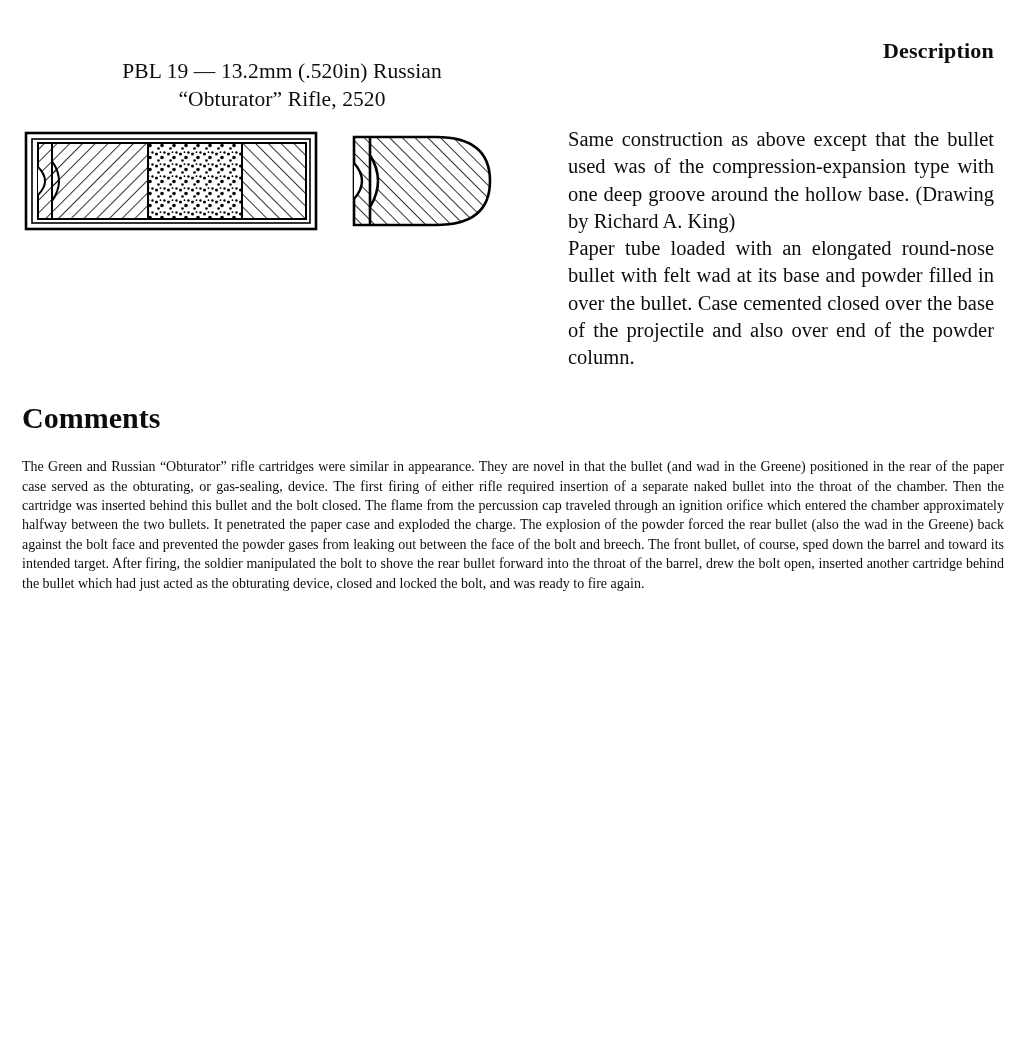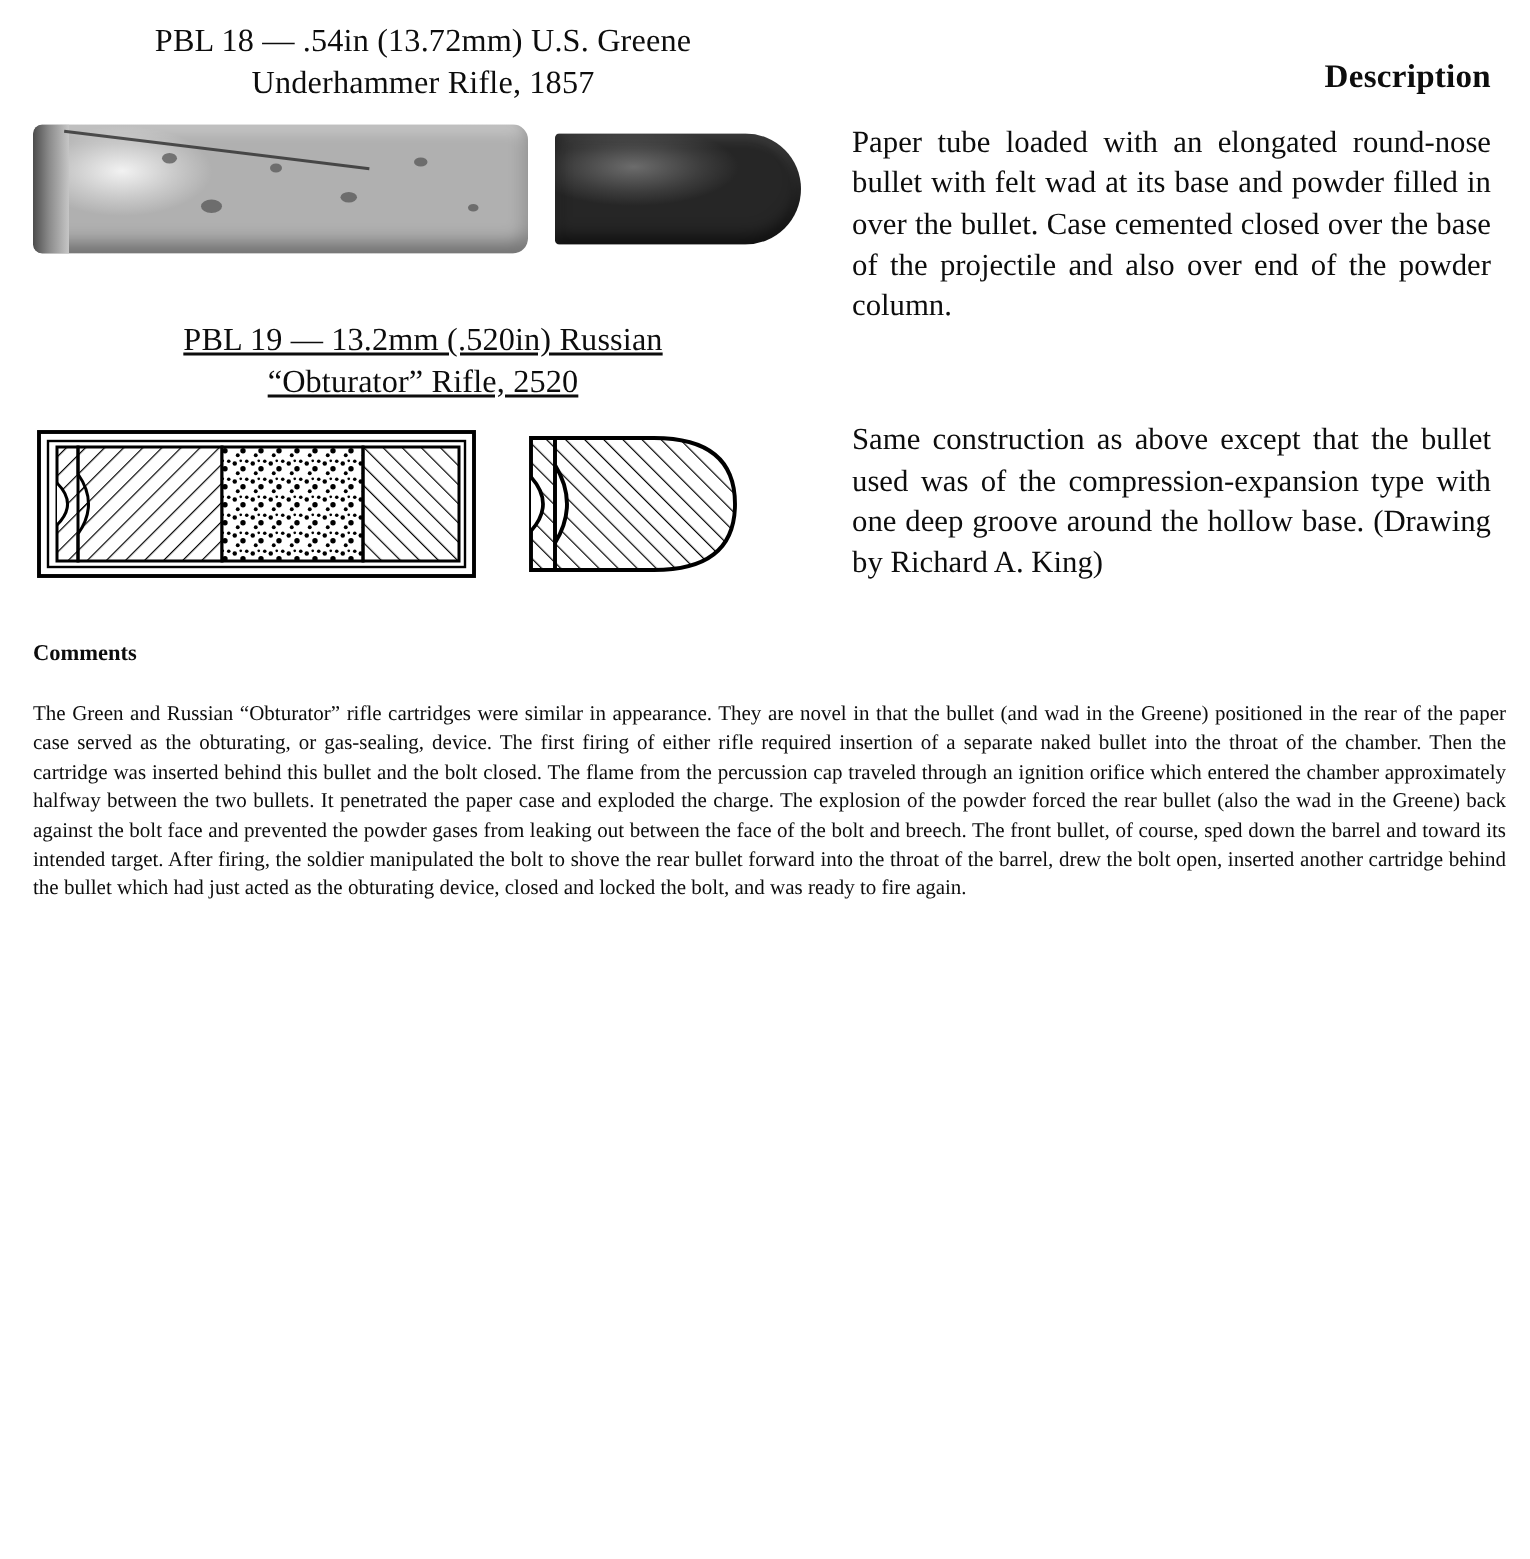--- a/index.html
+++ b/index.html
@@ -129,21 +129,21 @@
   .desc-para.second {
     margin-top: 62px;
   }
 
   
   .comments-wrap {
     padding: 0 16px 0 22px;
     margin-top: 30px;
   }
   .comments-heading {
-    font-size: 15px;
+    font-size: 30px;
     font-weight: bold;
     margin: 12px 0 22px 0;
   }
   .comments-body {
     font-size: 14px;
     line-height: 1.385;
     text-align: justify;
     text-justify: inter-word;
     margin: 0;
   }
@@ -152,40 +152,22 @@
 </style>
 </head>
 <body>
 
 <div class="page">
 
   <div class="top-area">
 
     <div class="left-col">
 
-      <div>
-        <div class="entry-title">
-          <span>PBL 18 — .54in (13.72mm) U.S. Greene</span>
-          <span class="l2">Underhammer Rifle, 1857</span>
-        </div>
-
-        <div class="fig-row">
-          <div class="photo-tube">
-            <span class="tube-speck" style="left:26%;top:22%;width:10px;height:7px;"></span>
-            <span class="tube-speck" style="left:34%;top:58%;width:14px;height:9px;"></span>
-            <span class="tube-speck" style="left:48%;top:30%;width:8px;height:6px;"></span>
-            <span class="tube-speck" style="left:62%;top:52%;width:11px;height:7px;"></span>
-            <span class="tube-speck" style="left:77%;top:26%;width:9px;height:6px;"></span>
-            <span class="tube-speck" style="left:88%;top:62%;width:7px;height:5px;"></span>
-          </div>
-          <div class="photo-bullet"></div>
-        </div>
-      </div>
-
-      <div style="margin-top:44px;text-decoration:underline;">
+
+      <div style="margin-top:44px;">
         <div class="entry-title">
           <span>PBL 19 — 13.2mm (.520in) Russian</span>
           <span class="l2">“Obturator” Rifle, 2520</span>
         </div>
 
         <div class="fig-row draw-wrap">
 
           <div>
             <svg width="300" height="108" viewBox="0 0 300 108" aria-hidden="true">
               <defs>
@@ -227,22 +209,22 @@
               <path d="M30 10 L30 98" fill="none" stroke="#000" stroke-width="2"></path>
             </svg>
           </div>
         </div>
       </div>
 
     </div>
 
     <div class="right-col">
       <div class="right-heading">Description</div>
+      <p class="desc-para second">Same construction as above except that the bullet used was of the compression-expansion type with one deep groove around the hollow base. (Drawing by Richard A. King)</p>
       <p class="desc-para">Paper tube loaded with an elongated round-nose bullet with felt wad at its base and powder filled in over the bullet. Case cemented closed over the base of the projectile and also over end of the powder column.</p>
-      <p class="desc-para second">Same construction as above except that the bullet used was of the compression-expansion type with one deep groove around the hollow base. (Drawing by Richard A. King)</p>
     </div>
 
   </div>
 
   <div class="comments-wrap">
     <div class="comments-heading">Comments</div>
     <p class="comments-body">The Green and Russian “Obturator” rifle cartridges were similar in appearance. They are novel in that the bullet (and wad in the Greene) positioned in the rear of the paper case served as the obturating, or gas-sealing, device. The first firing of either rifle required insertion of a separate naked bullet into the throat of the chamber. Then the cartridge was inserted behind this bullet and the bolt closed. The flame from the percussion cap traveled through an ignition orifice which entered the chamber approximately halfway between the two bullets. It penetrated the paper case and exploded the charge. The explosion of the powder forced the rear bullet (also the wad in the Greene) back against the bolt face and prevented the powder gases from leaking out between the face of the bolt and breech. The front bullet, of course, sped down the barrel and toward its intended target. After firing, the soldier manipulated the bolt to shove the rear bullet forward into the throat of the barrel, drew the bolt open, inserted another cartridge behind the bullet which had just acted as the obturating device, closed and locked the bolt, and was ready to fire again.</p>
   </div>
 
 </div>

